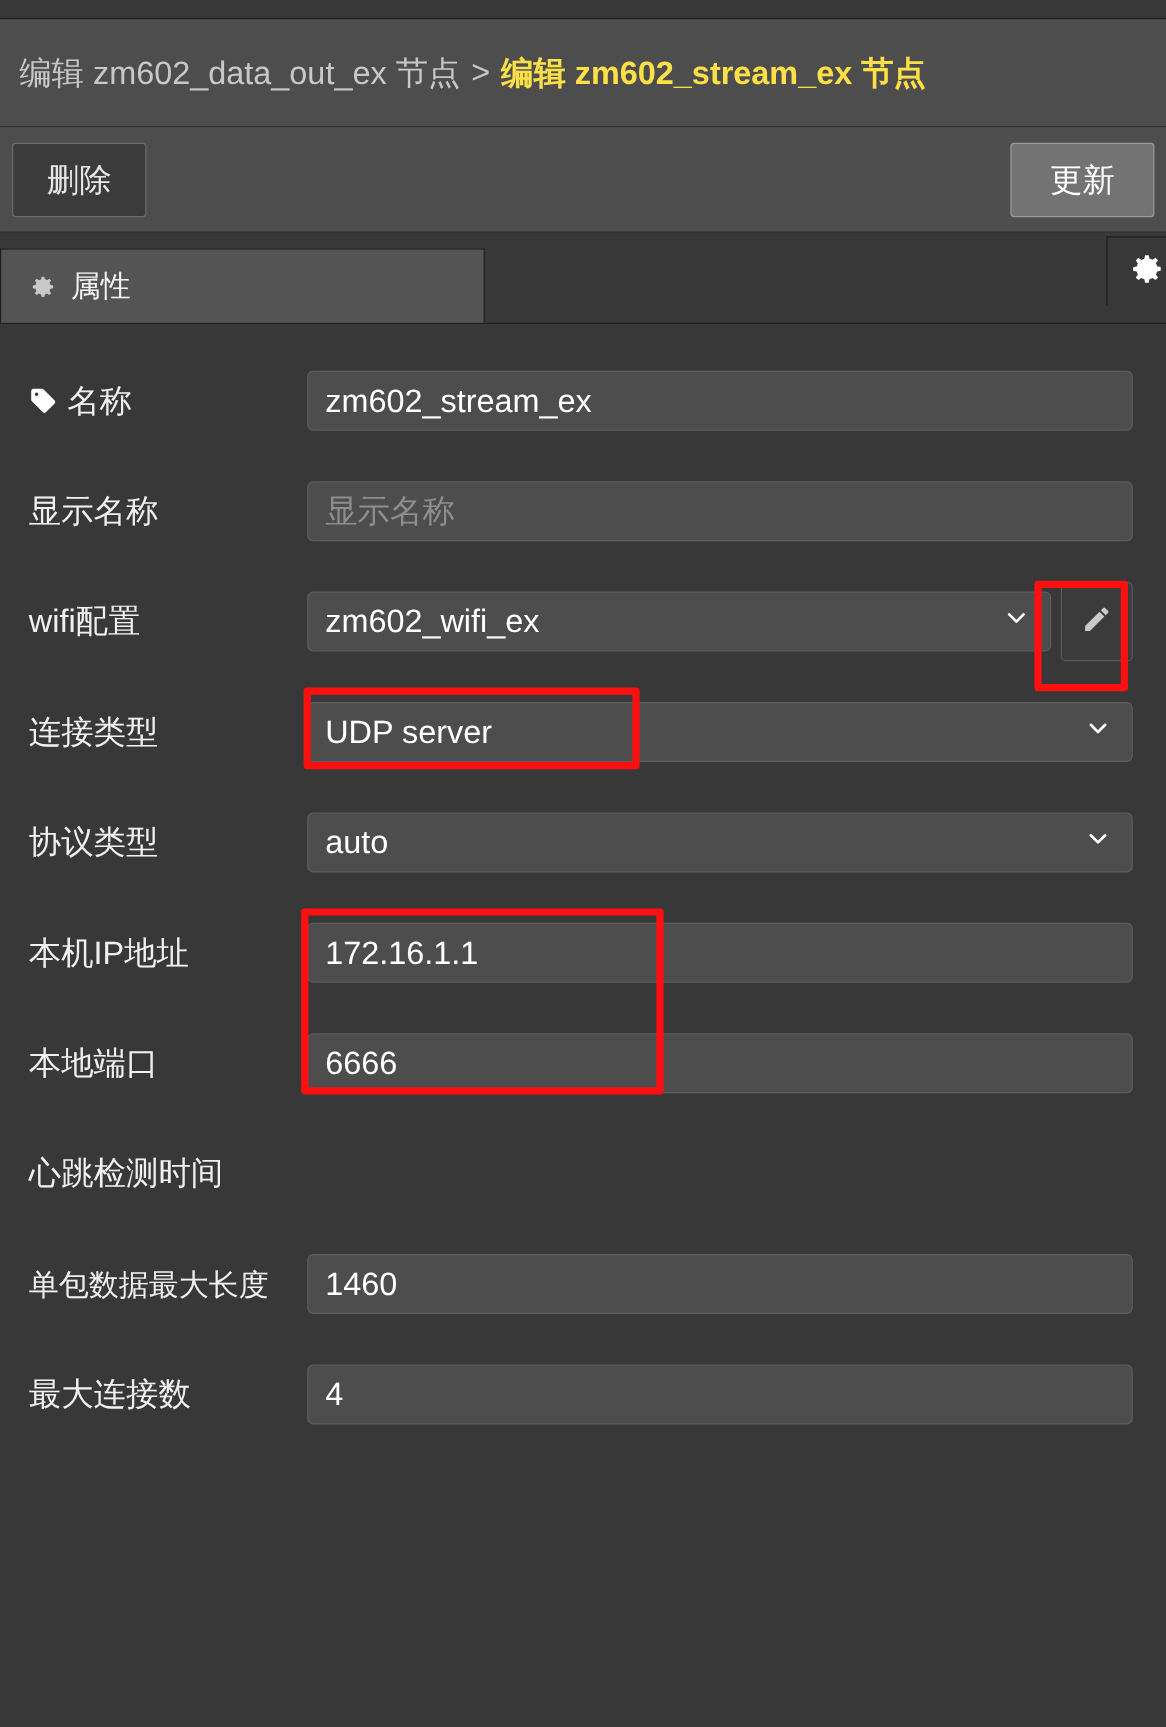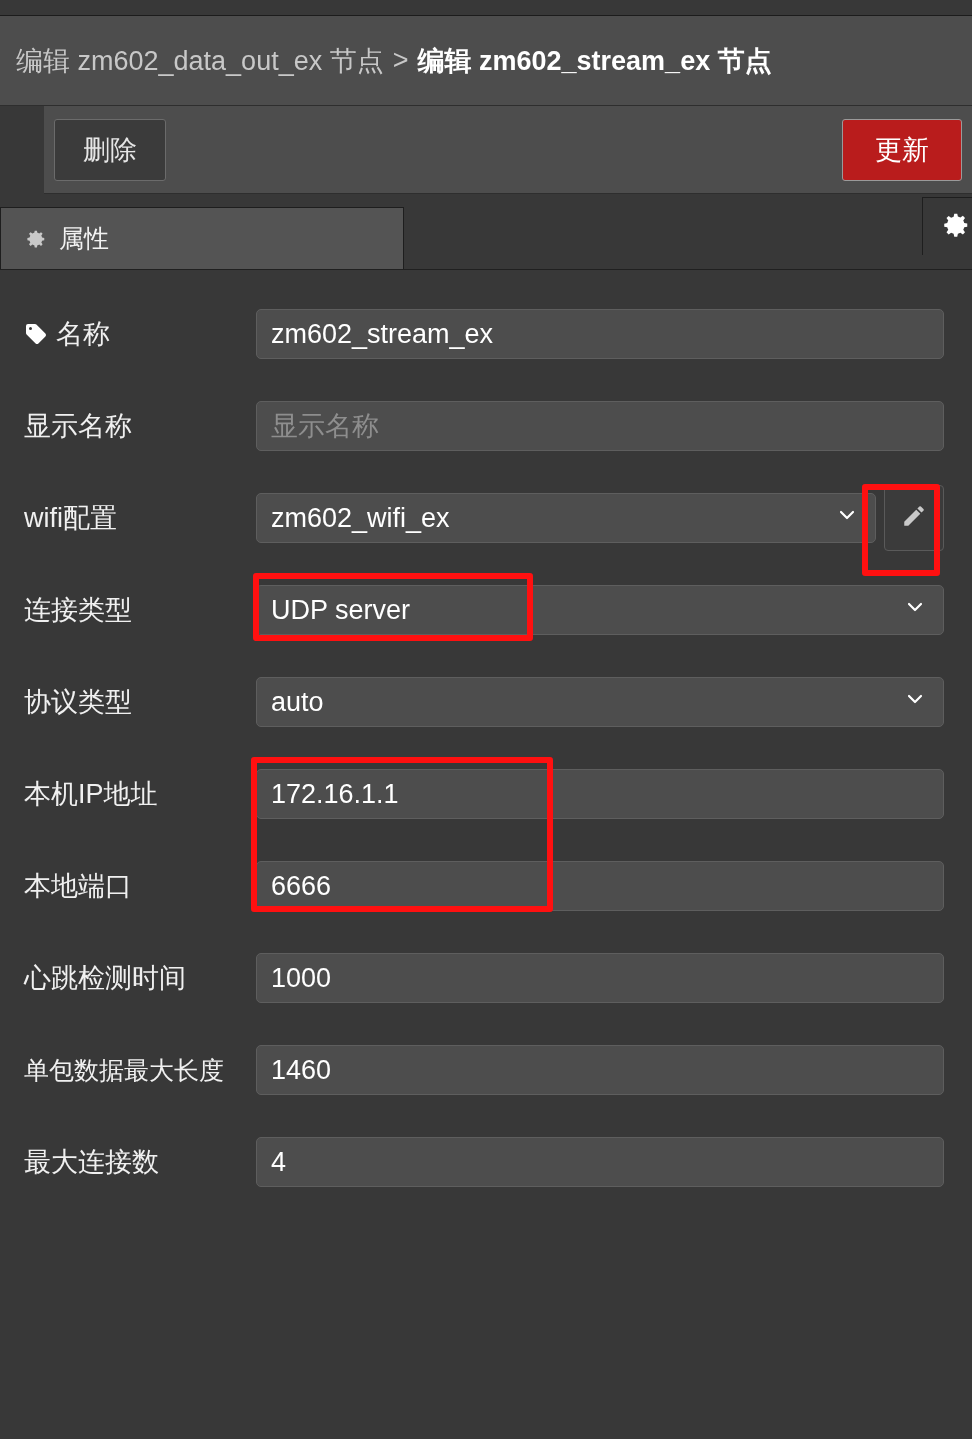--- a/index.html
+++ b/index.html
@@ -40,55 +40,54 @@
     color: #c8c8c8;
     font-weight: 400;
   }
   .bc-sep {
     font-size: 27px;
     color: #c8c8c8;
     margin: 0 9px;
   }
   .bc-current {
     font-size: 27px;
-    color: #ffffff;
+    color: #fde047;
     font-weight: bold;
   }
 
   
   .action-bar {
     height: 88px;
     background: #4d4d4d;
     border-bottom: 1px solid #2e2e2e;
     display: flex;
     align-items: center;
     padding: 0 10px;
     box-sizing: border-box;
     position: relative;
-    margin-left: 44px;
   }
   .btn {
     height: 62px;
     min-width: 112px;
     border: 1px solid #6b6b6b;
     border-radius: 3px;
     display: flex;
     align-items: center;
     justify-content: center;
     font-size: 27px;
     cursor: pointer;
     box-sizing: border-box;
     padding: 0 14px;
   }
   .btn-dark {
     background: #3b3b3b;
     color: #e6e6e6;
   }
   .btn-light {
-    background: #b91c1c;
+    background: #737373;
     color: #ffffff;
     border-color: #9a9a9a;
   }
   .action-spacer { flex: 1 1 auto; }
   .btn-cancel { margin-right: 30px; }
   .btn-update { margin-right: 0; width: 120px; }
 
   
   .tab-bar {
     height: 76px;
@@ -352,23 +351,20 @@
     <div class="field-wrap">
       <div class="field">6666</div>
     </div>
   </div>
 
 
   <div class="row">
     <div class="row-label">
       <span>心跳检测时间</span>
     </div>
-    <div class="field-wrap">
-      <div class="field">1000</div>
-    </div>
   </div>
 
   <div class="row">
     <div class="row-label small">
       <span>单包数据最大长度</span>
     </div>
     <div class="field-wrap">
       <div class="field">1460</div>
     </div>
   </div>

